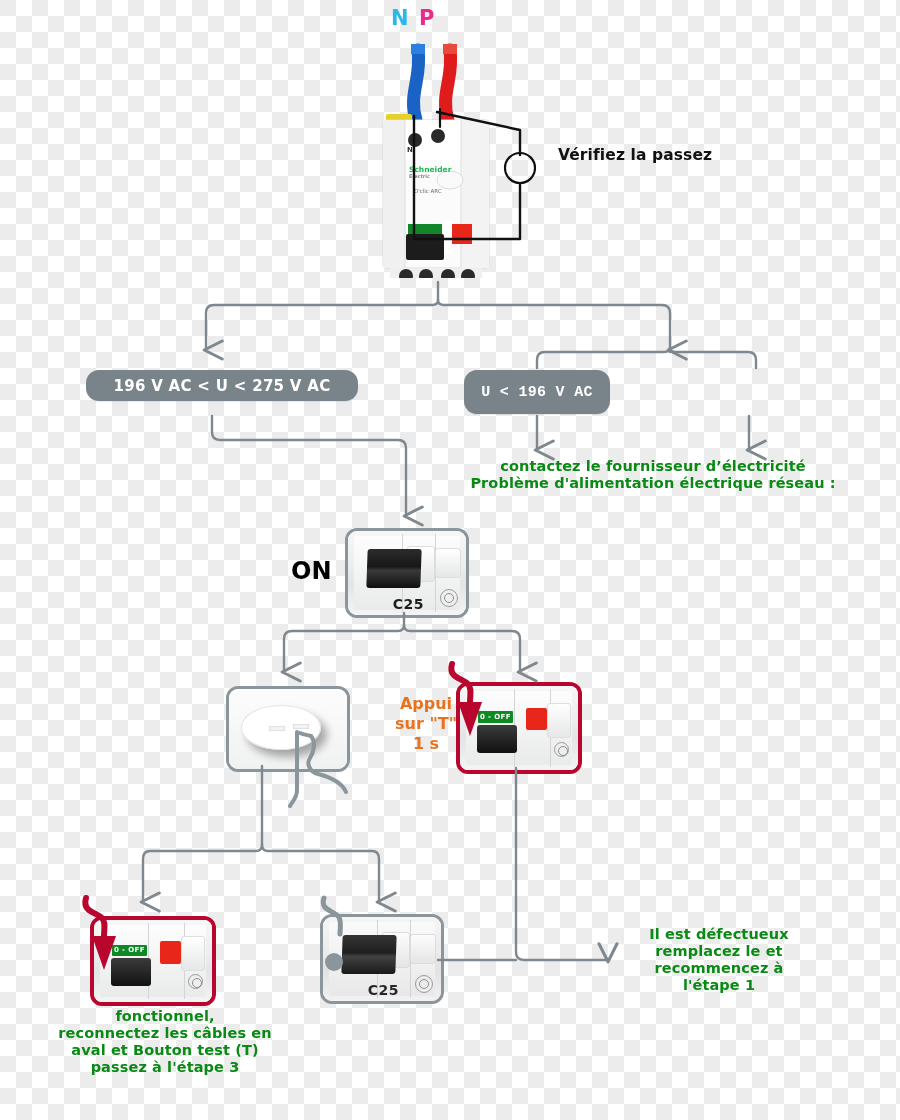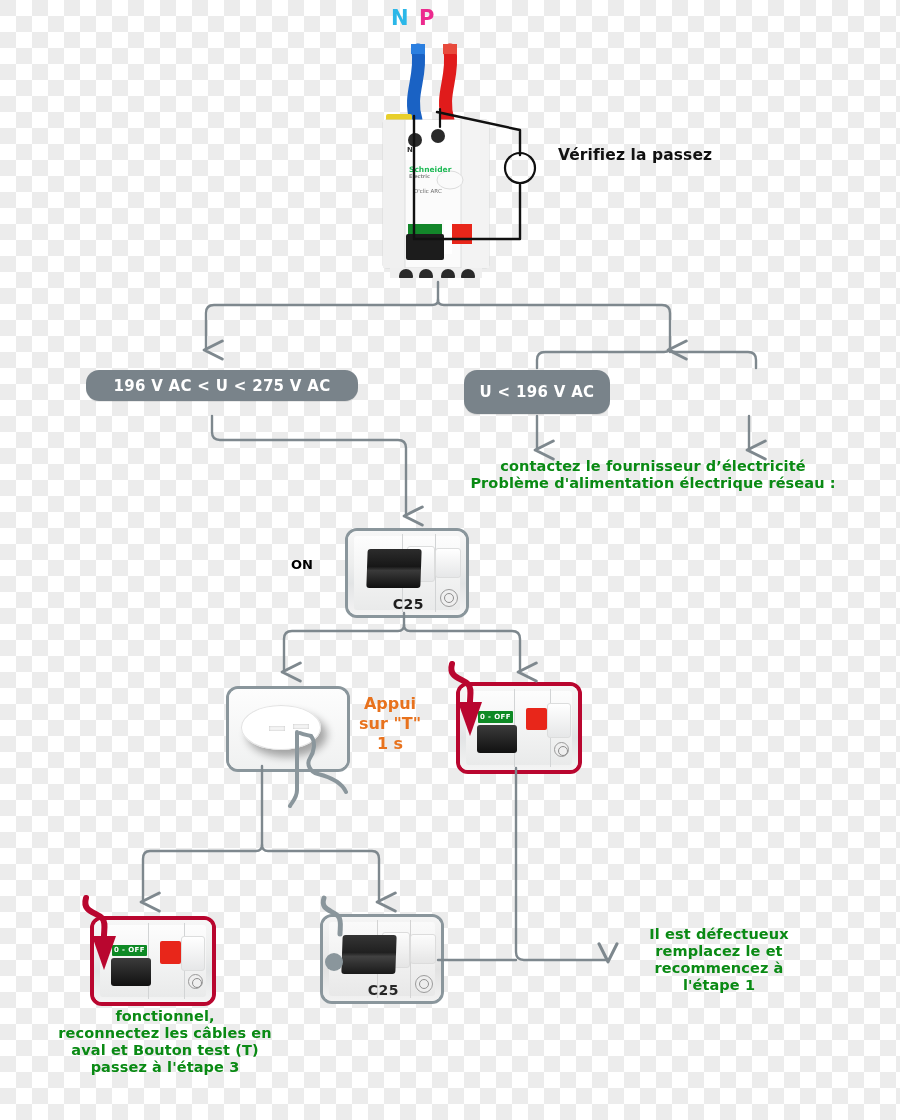--- a/index.html
+++ b/index.html
@@ -9,22 +9,22 @@
     background:
       repeating-conic-gradient(#ffffff 0% 25%, #ececec 0% 50%) 0 0/32px 32px;
   }
   .stage{position:absolute;inset:0;}
   .abs{position:absolute;}
 
   
   .txt{position:absolute;font-weight:bold;line-height:1.18;}
   .txt-dark{color:#111;font-size:15.5px;letter-spacing:.1px;}
   .txt-green{color:#0a8a14;font-size:14.5px;text-align:center;letter-spacing:.1px;}
-  .txt-orange{color:#e8721d;font-size:16px;text-align:center;line-height:1.25;}
-  .txt-on{color:#000;font-size:13px;font-weight:bold;}
+  .txt-orange{color:#e8721d;font-size:16px;text-align:center;line-height:1.25;margin-left:36px;}
+  .txt-on{color:#000;font-size:24px;font-weight:bold;}
 
   
   .pill{
     position:absolute;background:#79838a;color:#fff;border-radius:13px;
     display:flex;align-items:center;justify-content:center;
     font-size:15px;font-weight:bold;letter-spacing:.3px;
     box-shadow:0 1px 0 rgba(0,0,0,.08);
   }
 
   
@@ -123,21 +123,21 @@
 
   <div class="abs" style="left:391px;top:6px;font-size:21px;font-weight:bold;color:#2bb7e8;">N</div>
   <div class="abs" style="left:419px;top:6px;font-size:21px;font-weight:bold;color:#ec2a8e;">P</div>
 
   <div class="txt txt-dark" style="left:558px;top:146px;width:300px;">
     <div>Vérifiez la passez</div>
   </div>
 
   <div class="pill" style="left:86px;top:370px;width:272px;height:31px;">196 V AC &lt; U &lt; 275 V AC</div>
 
-  <div class="pill" style="left:464px;top:370px;width:146px;height:44px;">U &lt; 196 V AC</div>
+  <div class="pill" style="left:464px;top:370px;width:146px;height:44px;font-family:Liberation Mono, monospace;">U &lt; 196 V AC</div>
 
 
   <div class="txt txt-green" style="left:443px;top:458px;width:420px;">
     <div>contactez le fournisseur d’électricité</div>
     <div>Problème d'alimentation électrique réseau :</div>
   </div>
 
   <div class="frame plain" style="left:345px;top:528px;width:118px;height:84px;">
     <div class="brk">
       <div class="body"></div>

